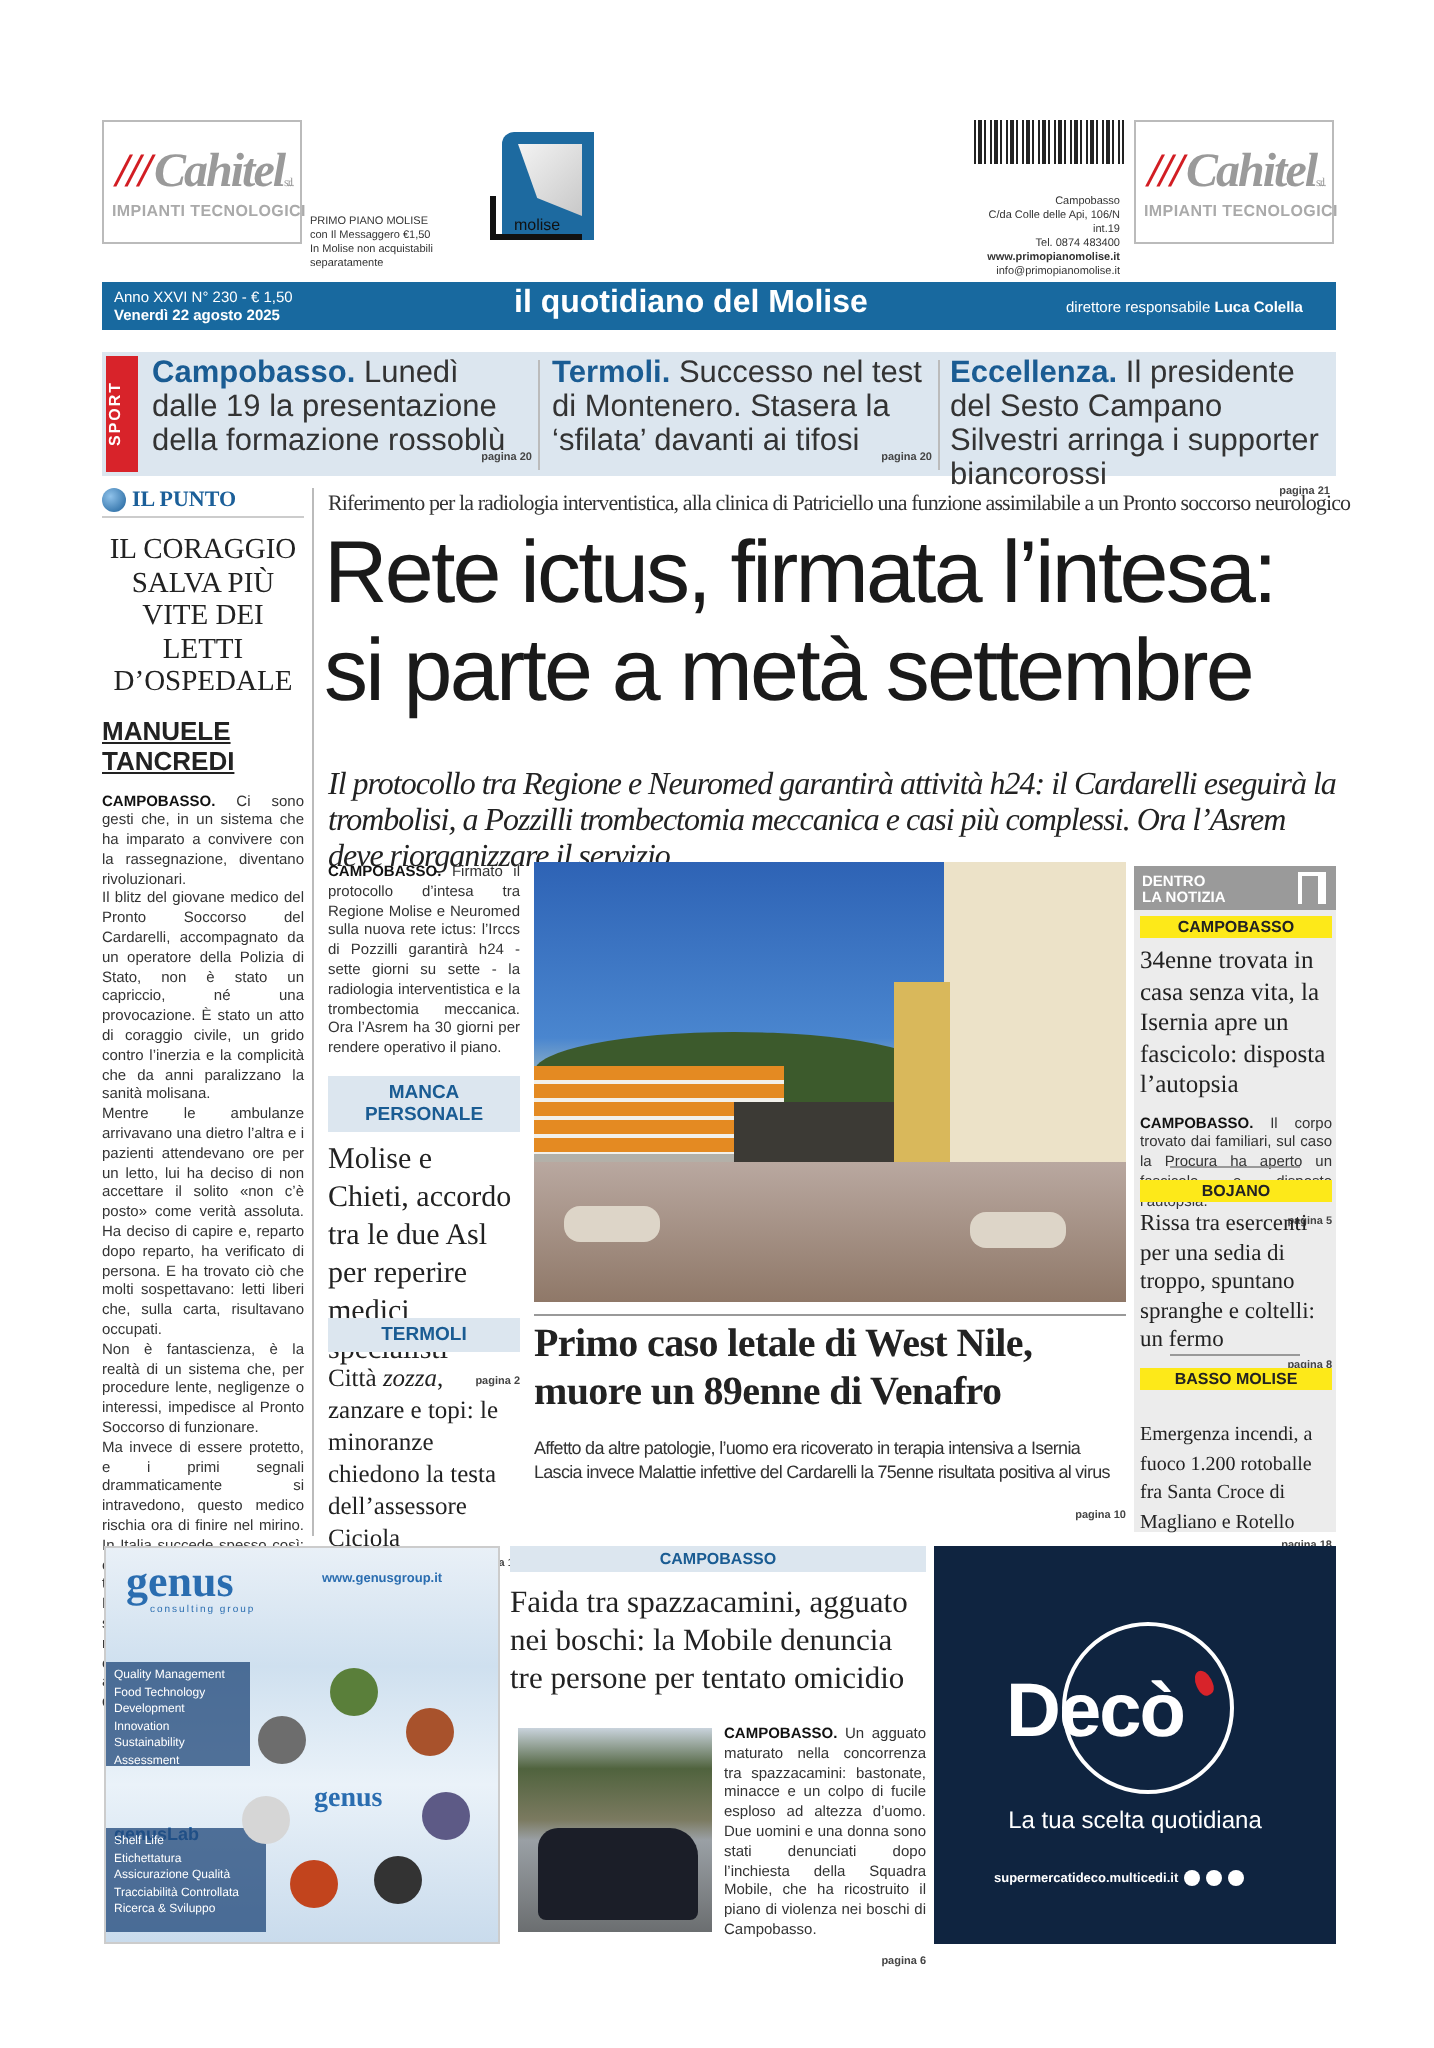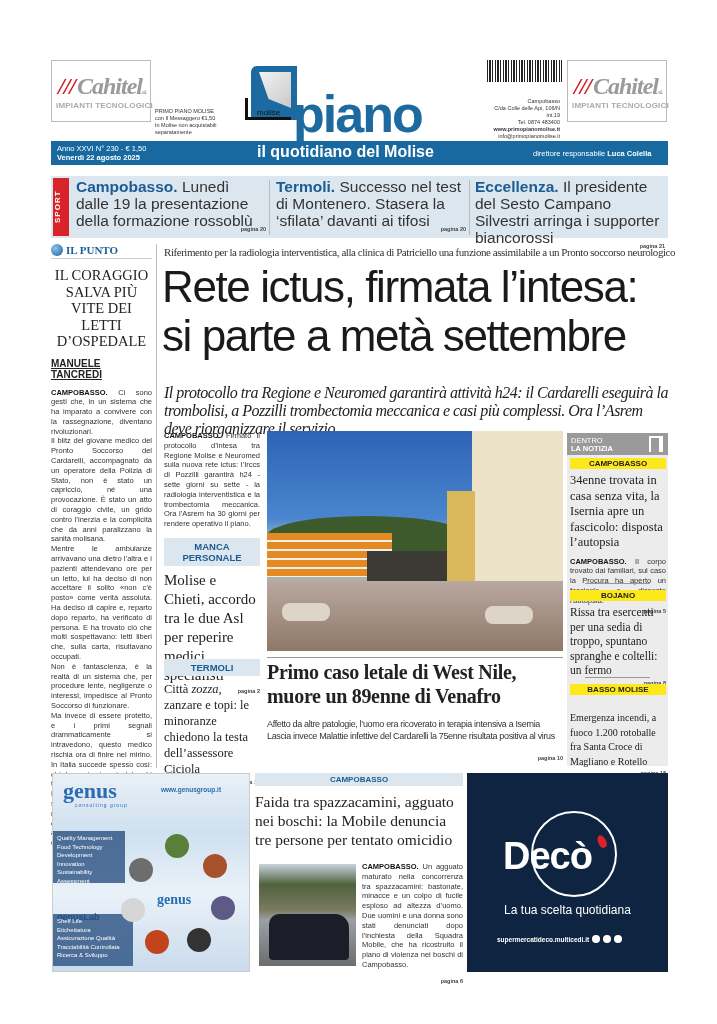--- a/index.html
+++ b/index.html
@@ -46,21 +46,20 @@
   <div>con Il Messaggero €1,50</div>
   <div>In Molise non acquistabili</div>
   <div>separatamente</div>
 </div>
 
 <div class="abs" style="left:245px;top:60px;width:220px;height:80px;">
   <div class="abs" style="left:6px;top:6px;width:46px;height:54px;background:#1d6aa0;border-radius:6px 0 0 0;"></div>
   <div class="abs" style="left:14px;top:12px;width:32px;height:36px;background:linear-gradient(135deg,#f3f3f3,#c8c8c8);clip-path:polygon(0 0,100% 0,100% 100%,30% 75%);"></div>
   <div class="abs" style="left:0;top:38px;width:46px;height:22px;border:3px solid #111;border-top:none;border-right:none;"></div>
   <div class="abs" style="left:12px;top:48px;font-size:8px;color:#111;">molise</div>
-  <div class="abs logo-primo" style="left:48px;top:34px;color:#1d6aa0;">piano</div>
 </div>
 
 <div class="abs" style="left:487px;top:60px;width:75px;height:22px;background:repeating-linear-gradient(90deg,#222 0 1px,#fff 1px 2px,#222 2px 4px,#fff 4px 5px,#222 5px 6px,#fff 6px 8px);"></div>
 <div class="abs small6" style="left:480px;top:98px;width:80px;text-align:right;">
   <div>Campobasso</div>
   <div>C/da Colle delle Api, 106/N int.19</div>
   <div>Tel. 0874 483400</div>
   <div style="font-weight:bold;">www.primopianomolise.it</div>
   <div>info@primopianomolise.it</div>
 </div>
@@ -97,21 +96,21 @@
   <div class="sport-item"><b>Eccellenza.</b> <span>Il presidente del Sesto Campano Silvestri arringa i supporter biancorossi</span></div>
   <div class="pg" style="margin-top:-3px;">pagina 21</div>
 </div>
 
 <div class="abs" style="left:51px;top:244px;width:101px;">
   <div style="display:flex;align-items:center;gap:3px;border-bottom:1px solid #ccc;padding-bottom:2px;">
     <span style="display:inline-block;width:12px;height:12px;border-radius:50%;background:radial-gradient(circle at 35% 35%,#8fc2ea,#1b5f99);"></span>
     <span class="serif" style="font-size:11px;font-weight:bold;color:#1b5f99;">IL PUNTO</span>
   </div>
   <div class="serif" style="font-size:14.5px;line-height:16.5px;text-align:center;margin-top:8px;color:#222;">IL CORAGGIO SALVA PIÙ VITE DEI LETTI D’OSPEDALE</div>
-  <div style="font-size:10px;font-weight:bold;text-decoration:underline;margin-top:8px;">MANUELE TANCREDI</div>
+  <div style="font-size:13px;font-weight:bold;text-decoration:underline;margin-top:8px;">MANUELE TANCREDI</div>
   <div class="body-text" style="margin-top:8px;white-space:pre-line;"><b>CAMPOBASSO.</b><span> Ci sono gesti che, in un sistema che ha imparato a convivere con la rassegnazione, diventano rivoluzionari.
 Il blitz del giovane medico del Pronto Soccorso del Cardarelli, accompagnato da un operatore della Polizia di Stato, non è stato un capriccio, né una provocazione. È stato un atto di coraggio civile, un grido contro l’inerzia e la complicità che da anni paralizzano la sanità molisana.
 Mentre le ambulanze arrivavano una dietro l’altra e i pazienti attendevano ore per un letto, lui ha deciso di non accettare il solito «non c’è posto» come verità assoluta. Ha deciso di capire e, reparto dopo reparto, ha verificato di persona. E ha trovato ciò che molti sospettavano: letti liberi che, sulla carta, risultavano occupati.
 Non è fantascienza, è la realtà di un sistema che, per procedure lente, negligenze o interessi, impedisce al Pronto Soccorso di funzionare.
 Ma invece di essere protetto, e i primi segnali drammaticamente si intravedono, questo medico rischia ora di finire nel mirino. In Italia succede spesso così: chi denuncia viene isolato, chi tace viene promosso.
 Difendere questo medico significa difendere noi stessi, i nostri genitori, i nostri figli, chiunque un giorno potrebbe aver bisogno di un letto d’ospedale.</span></div>
   <div style="font-size:6.5px;font-weight:bold;text-align:right;margin-top:12px;">continua a pagina 3</div>
 </div>
 <div class="abs vline" style="left:156px;top:244px;width:1px;height:524px;"></div>
 
@@ -133,21 +132,21 @@
   <div class="abs" style="left:100px;top:120px;width:80px;height:30px;background:#3c3a35;"></div>
   <div class="abs" style="left:205px;top:0;width:91px;height:190px;background:#ece2c8;"></div>
   <div class="abs" style="left:180px;top:60px;width:28px;height:90px;background:#d9b85b;"></div>
   <div class="abs" style="left:0;top:150px;width:296px;height:70px;background:linear-gradient(180deg,#b9a8a0,#8f7868);"></div>
   <div class="abs" style="left:15px;top:172px;width:48px;height:18px;background:#ddd5c8;border-radius:8px;"></div>
   <div class="abs" style="left:218px;top:175px;width:48px;height:18px;background:#ddd5c8;border-radius:8px;"></div>
 </div>
 
 <div class="abs" style="left:567px;top:433px;width:101px;height:333px;background:#ececec;"></div>
 <div class="abs" style="left:567px;top:433px;width:101px;height:22px;background:#9a9a9a;">
-  <div class="abs" style="left:4px;top:3px;font-size:7.5px;font-weight:normal;color:#fff;">DENTRO</div>
+  <div class="abs" style="left:4px;top:3px;font-size:7.5px;font-weight:bold;color:#fff;">DENTRO</div>
   <div class="abs" style="left:4px;top:11px;font-size:7.5px;font-weight:bold;color:#fff;">LA NOTIZIA</div>
   <div class="abs" style="left:82px;top:3px;width:14px;height:16px;border:2px solid #fff;border-right-width:4px;border-bottom:none;"></div>
 </div>
 
 <div class="abs" style="left:570px;top:458px;width:96px;">
   <div class="kicker-yellow" style="padding:1px 0;">CAMPOBASSO</div>
   <div class="side-head" style="margin-top:4px;">34enne trovata in casa senza vita, la Isernia apre un fascicolo: disposta l’autopsia</div>
   <div class="body-text" style="margin-top:6px;"><b>CAMPOBASSO.</b><span> Il corpo trovato dai familiari, sul caso la Procura ha aperto un fascicolo e disposto l’autopsia.</span></div>
   <div class="pg" style="margin-top:3px;">pagina 5</div>
 </div>

